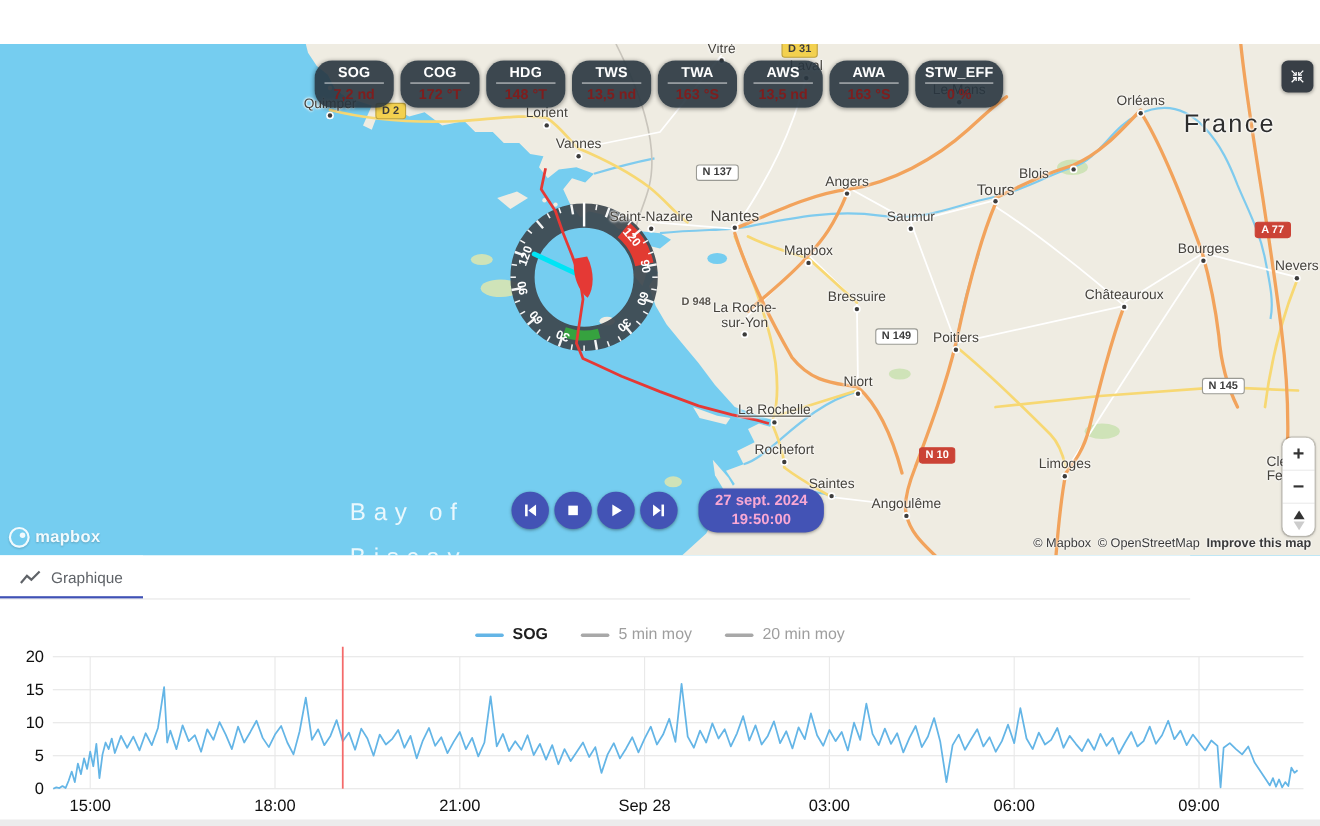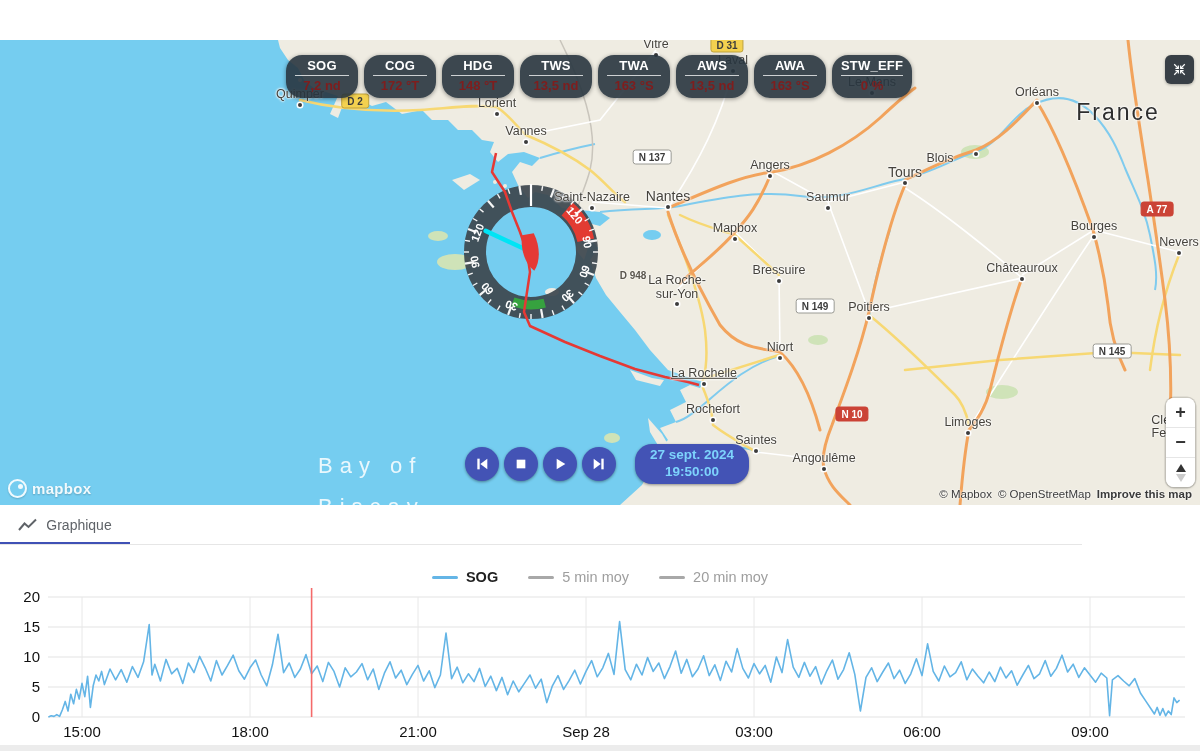--- a/index.html
+++ b/index.html
@@ -31,21 +31,21 @@
   #badges{position:absolute;left:286px;top:15px;display:flex;gap:6px;z-index:10}
   .badge{min-width:72px;background:rgba(40,53,63,.9);border-radius:16px;padding:3px 9px 5px;display:flex;flex-direction:column;align-items:center;box-shadow:0 1px 4px rgba(0,0,0,.4)}
   .badge .lbl{color:#fff;font-weight:bold;font-size:13px;letter-spacing:.2px}
   .badge .sep{align-self:stretch;height:1px;background:rgba(255,255,255,.75);margin:2px 0 2px}
   .badge .val{color:#7f1d1d;font-weight:bold;font-size:13px}
 
   #collapse{position:absolute;right:6px;top:15px;width:29px;height:29px;border-radius:6px;background:#383f46;border:none;display:flex;align-items:center;justify-content:center;z-index:10;cursor:pointer;box-shadow:0 1px 3px rgba(0,0,0,.3)}
 
   #playback{position:absolute;left:465px;top:404px;display:flex;align-items:center;z-index:10}
   .pbtn{width:34px;height:34px;border-radius:50%;background:#4353b5;border:none;display:flex;align-items:center;justify-content:center;margin-right:5px;box-shadow:0 1px 3px rgba(0,0,0,.4);cursor:pointer;padding:0}
-  #datepill{background:#4353b5;border-radius:17px;color:#7dd3fc;font-weight:bold;font-size:13.5px;text-align:center;padding:3px 15px;line-height:1.25;margin-left:14px;box-shadow:0 1px 3px rgba(0,0,0,.4);cursor:pointer}
+  #datepill{background:#4353b5;border-radius:17px;color:#f9a8d4;font-weight:bold;font-size:13.5px;text-align:center;padding:3px 15px;line-height:1.25;margin-left:14px;box-shadow:0 1px 3px rgba(0,0,0,.4);cursor:pointer}
 
   #zoomctrl{position:absolute;right:5px;top:358px;width:29px;background:#fff;border-radius:8px;z-index:10;box-shadow:0 0 0 1.5px rgba(0,0,0,.12),0 1px 3px rgba(0,0,0,.2);overflow:hidden}
   #zoomctrl button{display:flex;align-items:center;justify-content:center;width:29px;height:29px;border:none;background:#fff;font-size:18px;font-weight:bold;color:#333;cursor:pointer;padding:0}
   #zoomctrl .div{height:1px;background:#e6e6e6}
   .tri-up{width:0;height:0;border-left:5px solid transparent;border-right:5px solid transparent;border-bottom:8px solid #333}
   .tri-dn{width:0;height:0;border-left:5px solid transparent;border-right:5px solid transparent;border-top:8px solid #ccc;margin-top:2px}
 
   #sealabel{position:absolute;left:318px;top:406px;color:rgba(255,255,255,.85);font-size:22px;letter-spacing:7px;line-height:1.85;z-index:3;pointer-events:none}
   #mblogo{position:absolute;left:8px;bottom:7px;display:flex;align-items:center;color:#fff;font-weight:bold;font-size:15px;letter-spacing:.3px;z-index:10;opacity:.9;text-shadow:0 1px 2px rgba(0,0,0,.25)}
   #mblogo .ring{width:19px;height:19px;border:2.5px solid #fff;border-radius:50%;position:relative;margin-right:5px;box-shadow:0 1px 2px rgba(0,0,0,.2)}

